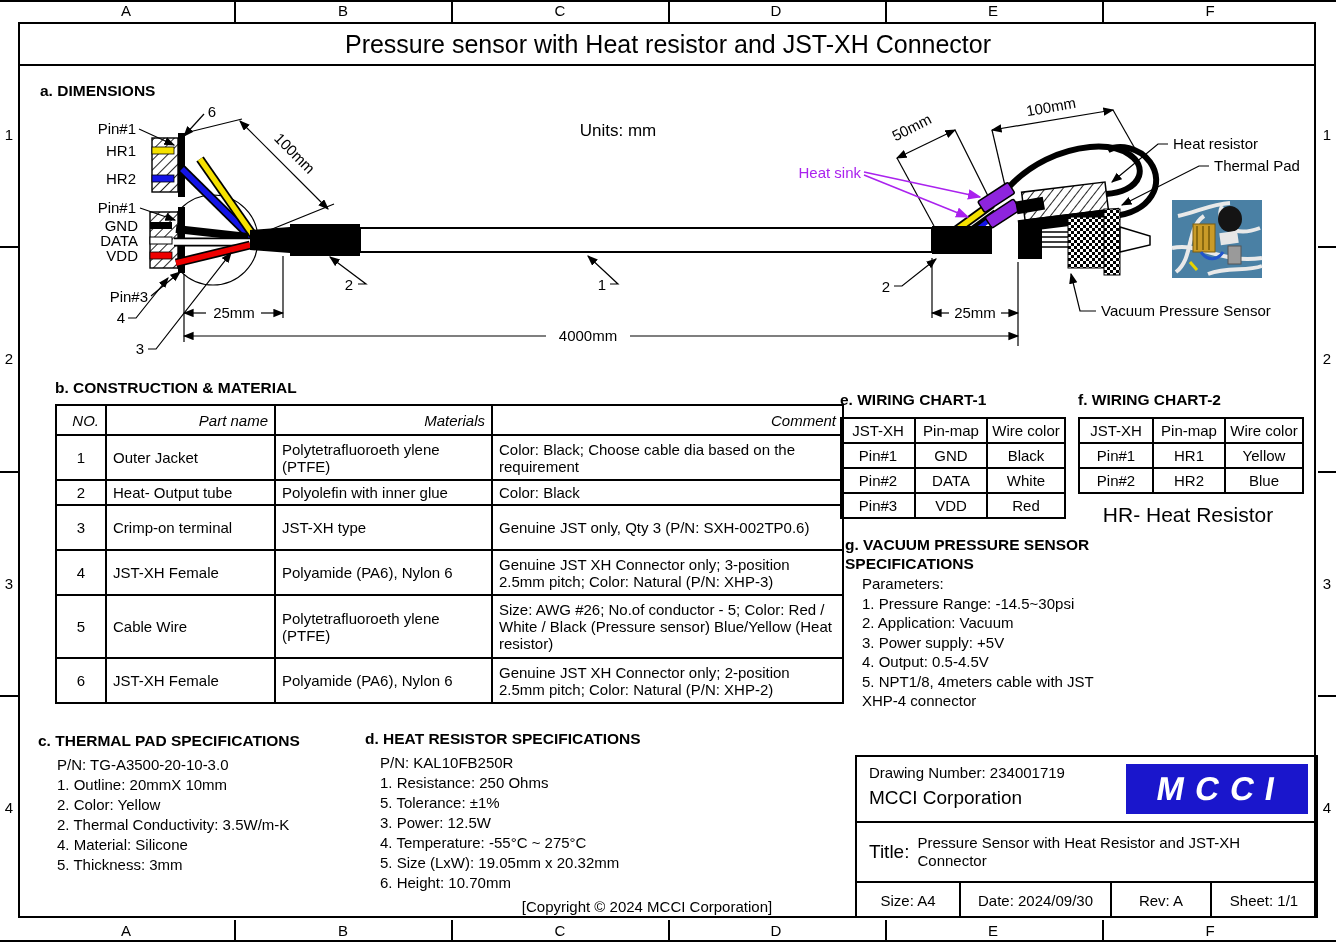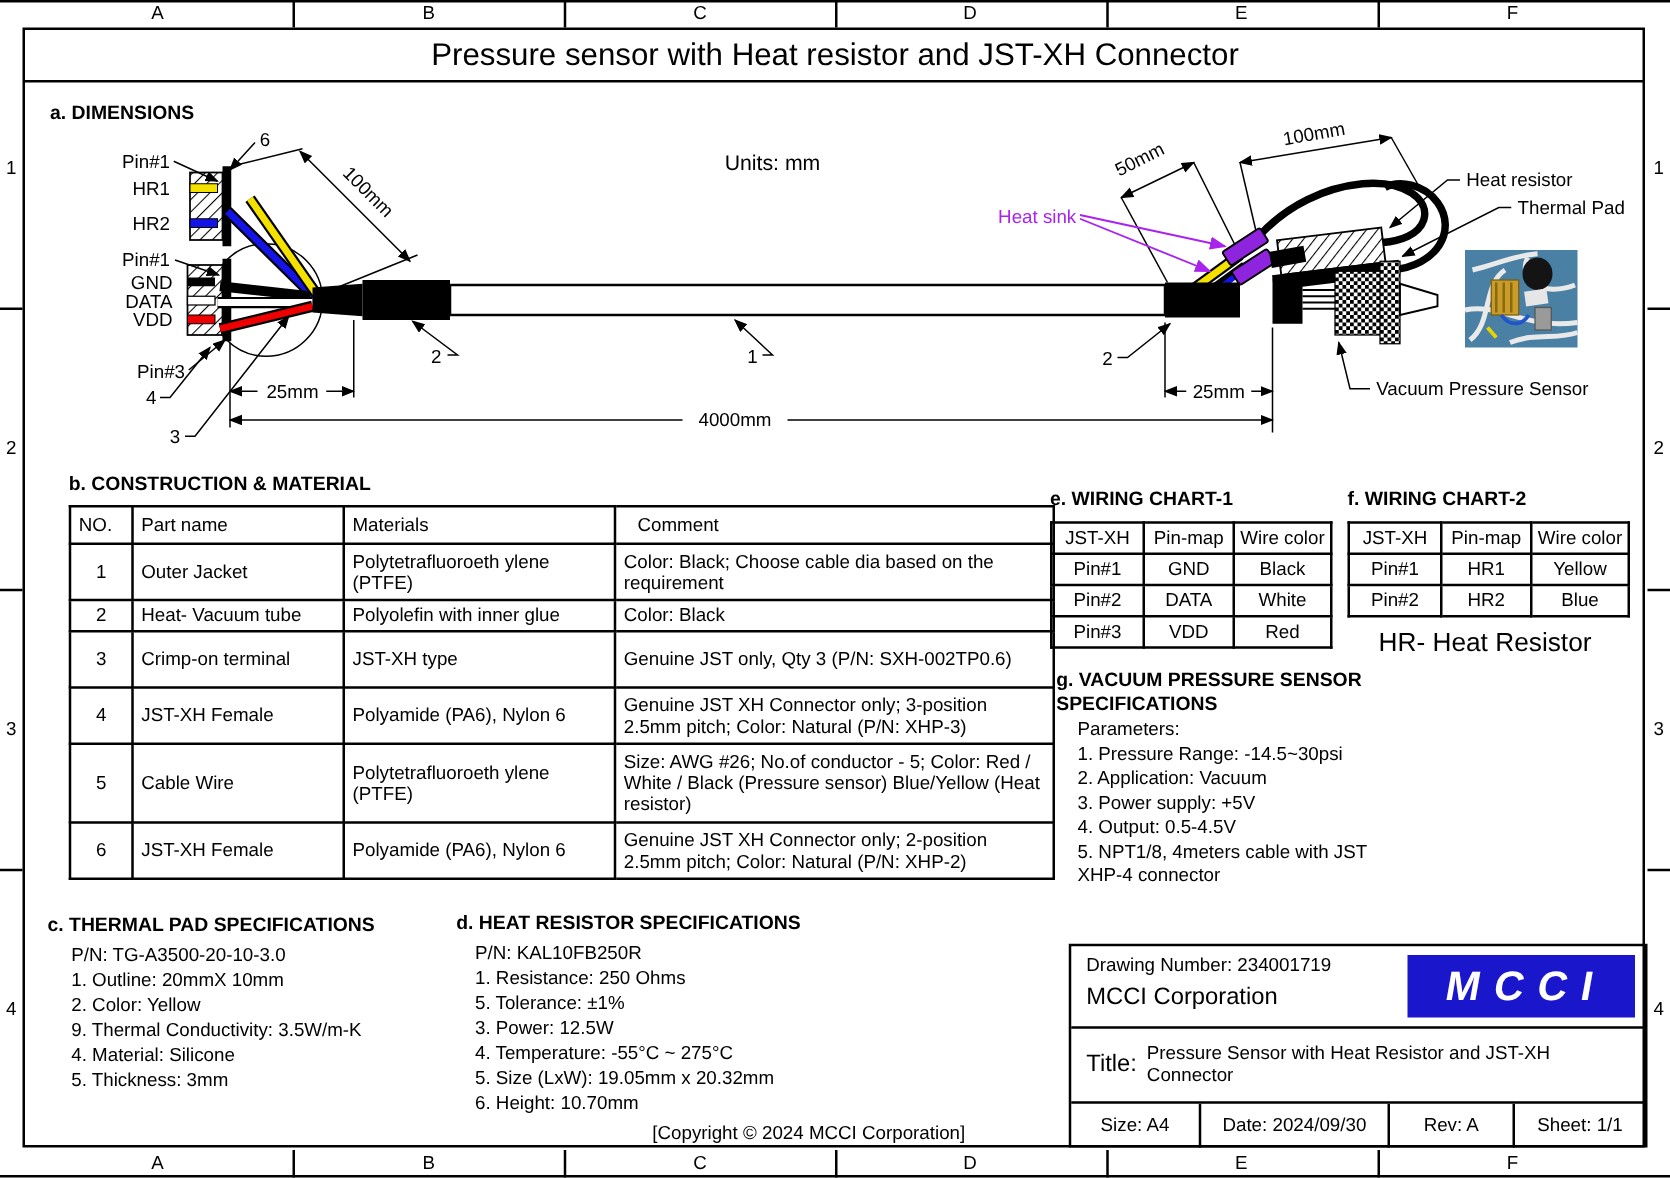--- a/index.html
+++ b/index.html
@@ -12,21 +12,21 @@
   .hdiv{position:absolute;height:2px;background:#000;}
   .frame{position:absolute;left:18px;top:22px;width:1298px;height:896px;border:2px solid #000;box-sizing:border-box;}
   .titlebar{position:absolute;left:20px;top:24px;width:1296px;height:42px;border-bottom:2px solid #000;box-sizing:border-box;
             display:flex;align-items:center;justify-content:center;font-size:25px;}
   .sec-head{position:absolute;font-size:15.5px;font-weight:bold;}
   .body-lines{position:absolute;font-size:15px;line-height:20px;}
   
   table{border-collapse:collapse;}
   .ctable{position:absolute;left:55px;top:404px;}
   .ctable td,.ctable th{border:2px solid #000;font-size:15px;font-weight:normal;padding:2px 6px;vertical-align:middle;}
-  .ctable th{text-align:left;height:24px;}
+  .ctable th{text-align:right;height:24px;font-style:italic;}
   .ctable td.no{text-align:center;}
   
   .wtable td,.wtable th{border:2px solid #000;font-size:15px;font-weight:normal;text-align:center;height:23px;padding:0 4px;}
   .wnote{position:absolute;font-size:21px;text-align:center;}
   
   .tblock{position:absolute;left:855px;top:755px;width:463px;height:163px;border:2px solid #000;box-sizing:border-box;}
   .tb-row1{position:relative;height:64px;border-bottom:2px solid #000;box-sizing:content-box;}
   .tb-dn{position:absolute;left:12px;top:7px;font-size:15px;}
   .tb-co{position:absolute;left:12px;top:30px;font-size:19px;}
   .tb-logo{position:absolute;right:8px;top:7px;width:182px;height:50px;background:var(--logo-blue,#1a16cc);
@@ -271,21 +271,21 @@
     <th style="width:326px;padding-left:17px;">Comment</th>
   </tr>
   <tr style="height:45px;">
     <td class="no">1</td>
     <td>Outer Jacket</td>
     <td>Polytetrafluoroeth ylene (PTFE)</td>
     <td>Color: Black; Choose cable dia based on the requirement</td>
   </tr>
   <tr style="height:25px;">
     <td class="no">2</td>
-    <td>Heat- Vacuum tube</td>
+    <td>Heat- Output tube</td>
     <td>Polyolefin with inner glue</td>
     <td>Color: Black</td>
   </tr>
   <tr style="height:45px;">
     <td class="no">3</td>
     <td>Crimp-on terminal</td>
     <td>JST-XH type</td>
     <td>Genuine JST only, Qty 3 (P/N: SXH-002TP0.6)</td>
   </tr>
   <tr style="height:45px;">
@@ -366,21 +366,21 @@
   <div>4. Output: 0.5-4.5V</div>
   <div>5. NPT1/8, 4meters cable with JST</div>
   <div>XHP-4 connector</div>
 </div>
 
 <div class="sec-head" style="left:38px;top:732px;">c. THERMAL PAD SPECIFICATIONS</div>
 <div class="body-lines" style="left:57px;top:755px;">
   <div>P/N: TG-A3500-20-10-3.0</div>
   <div>1. Outline: 20mmX 10mm</div>
   <div>2. Color: Yellow</div>
-  <div>9. Thermal Conductivity: 3.5W/m-K</div>
+  <div>2. Thermal Conductivity: 3.5W/m-K</div>
   <div>4. Material: Silicone</div>
   <div>5. Thickness: 3mm</div>
 </div>
 
 <div class="sec-head" style="left:365px;top:730px;">d. HEAT RESISTOR SPECIFICATIONS</div>
 <div class="body-lines" style="left:380px;top:753px;">
   <div>P/N: KAL10FB250R</div>
   <div>1. Resistance: 250 Ohms</div>
   <div>5. Tolerance: ±1%</div>
   <div>3. Power: 12.5W</div>

